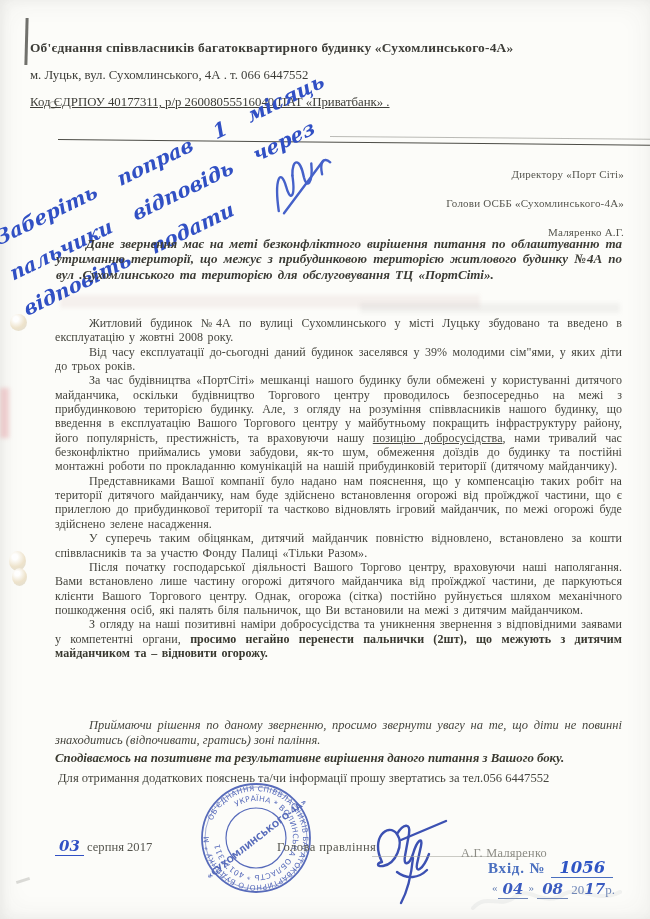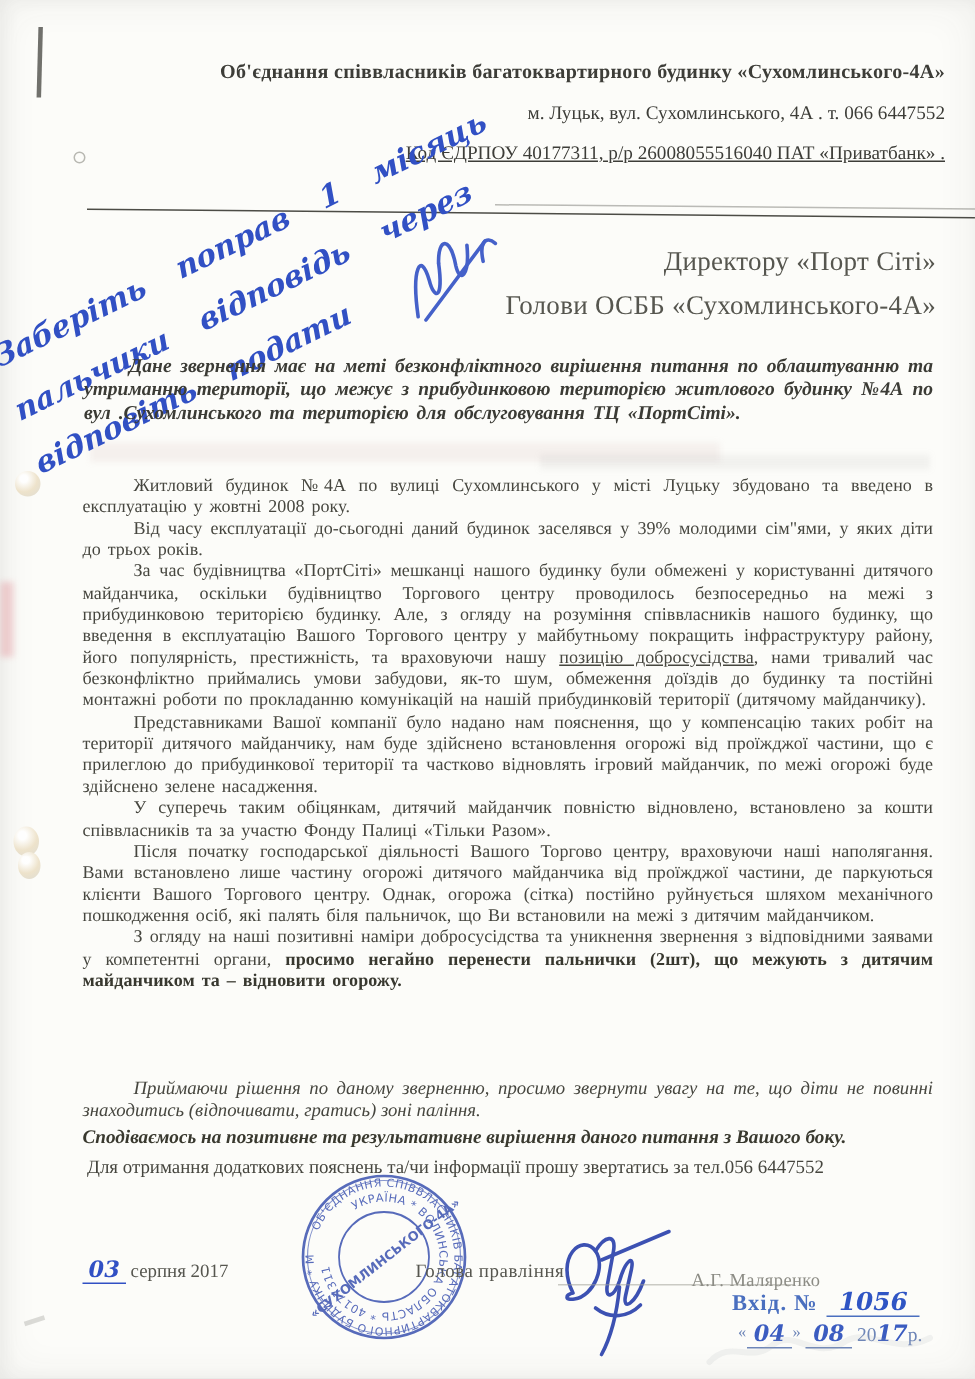--- a/index.html
+++ b/index.html
@@ -3,29 +3,29 @@
 <meta charset="utf-8">
 <style>
   html,body{margin:0;padding:0;background:#e8e8e6;}
   .page{
     position:relative;width:650px;height:919px;margin:0 auto;
     background:#fcfcf9;overflow:hidden;
     font-family:"Liberation Serif",serif;color:#45453f;
     box-shadow:inset 0 0 28px rgba(60,60,50,.07), inset 4px 0 10px rgba(80,80,70,.05);
   }
   
-  .hdr{position:absolute;left:30px;width:600px;text-align:right;color:#3d3d38;}
+  .hdr{position:absolute;left:30px;width:600px;text-align:left;color:#3d3d38;}
   .hdr.l1{top:40px;font-weight:bold;font-size:13.4px;letter-spacing:.2px;}
   .hdr.l2{top:68px;font-size:12.8px;}
   .hdr.l3{top:95px;font-size:12.8px;text-decoration:underline;}
   .hdr.l4{top:121px;font-size:12.8px;}
   .rule{position:absolute;left:58px;top:139px;width:592px;border-top:1.6px solid #4c4c46;transform:rotate(.55deg);transform-origin:left center;}
   .rule2{position:absolute;left:330px;top:136px;width:320px;border-top:1px solid #6a6a64;opacity:.45;transform:rotate(.5deg);transform-origin:left center;}
   
-  .recipient{position:absolute;right:26px;top:160px;text-align:right;font-size:18px;color:#56564f;line-height:29px;letter-spacing:.2px;}
+  .recipient{position:absolute;right:26px;top:160px;text-align:right;font-size:11px;color:#56564f;line-height:29px;letter-spacing:.2px;}
   
   .hw-note{
     position:absolute;left:-4px;top:150px;width:340px;height:118px;
     transform:rotate(-26deg) skewX(-5deg);transform-origin:45% 50%;
     font-family:"DejaVu Serif",serif;font-style:italic;font-weight:600;
     color:#3150c4;font-size:20px;line-height:38px;word-spacing:17px;white-space:nowrap;
   }
   .hw-sig{position:absolute;left:264px;top:152px;transform:rotate(-22deg);}
   
   .intro{
@@ -95,20 +95,21 @@
 
   <div class="hdr l1">Об'єднання співвласників багатоквартирного будинку «Сухомлинського-4А»</div>
   <div class="hdr l2">м. Луцьк, вул. Сухомлинського, 4А . т. 066 6447552</div>
   <div class="hdr l3">Код ЄДРПОУ 40177311, р/р 26008055516040 ПАТ «Приватбанк» .</div>
   <div class="rule"></div>
   <div class="rule2"></div>
 
   <div class="recipient">
     <div>Директору «Порт Сіті»</div>
     <div>Голови ОСББ «Сухомлинського-4А»</div>
+    <div>Маляренко А.Г.</div>
   </div>
 
   <div class="hw-note">
     <div>Заберіть поправ 1 місяць</div>
     <div>пальчики відповідь через</div>
     <div>відповіть подати</div>
   </div>
   <svg class="hw-sig" width="78" height="62" viewBox="0 0 78 62">
     <g fill="none" stroke="#3150c4" stroke-width="2.4" stroke-linecap="round" opacity=".9">
       <path d="M6,48 C14,16 24,8 22,28 C20,42 26,44 32,20"></path>

